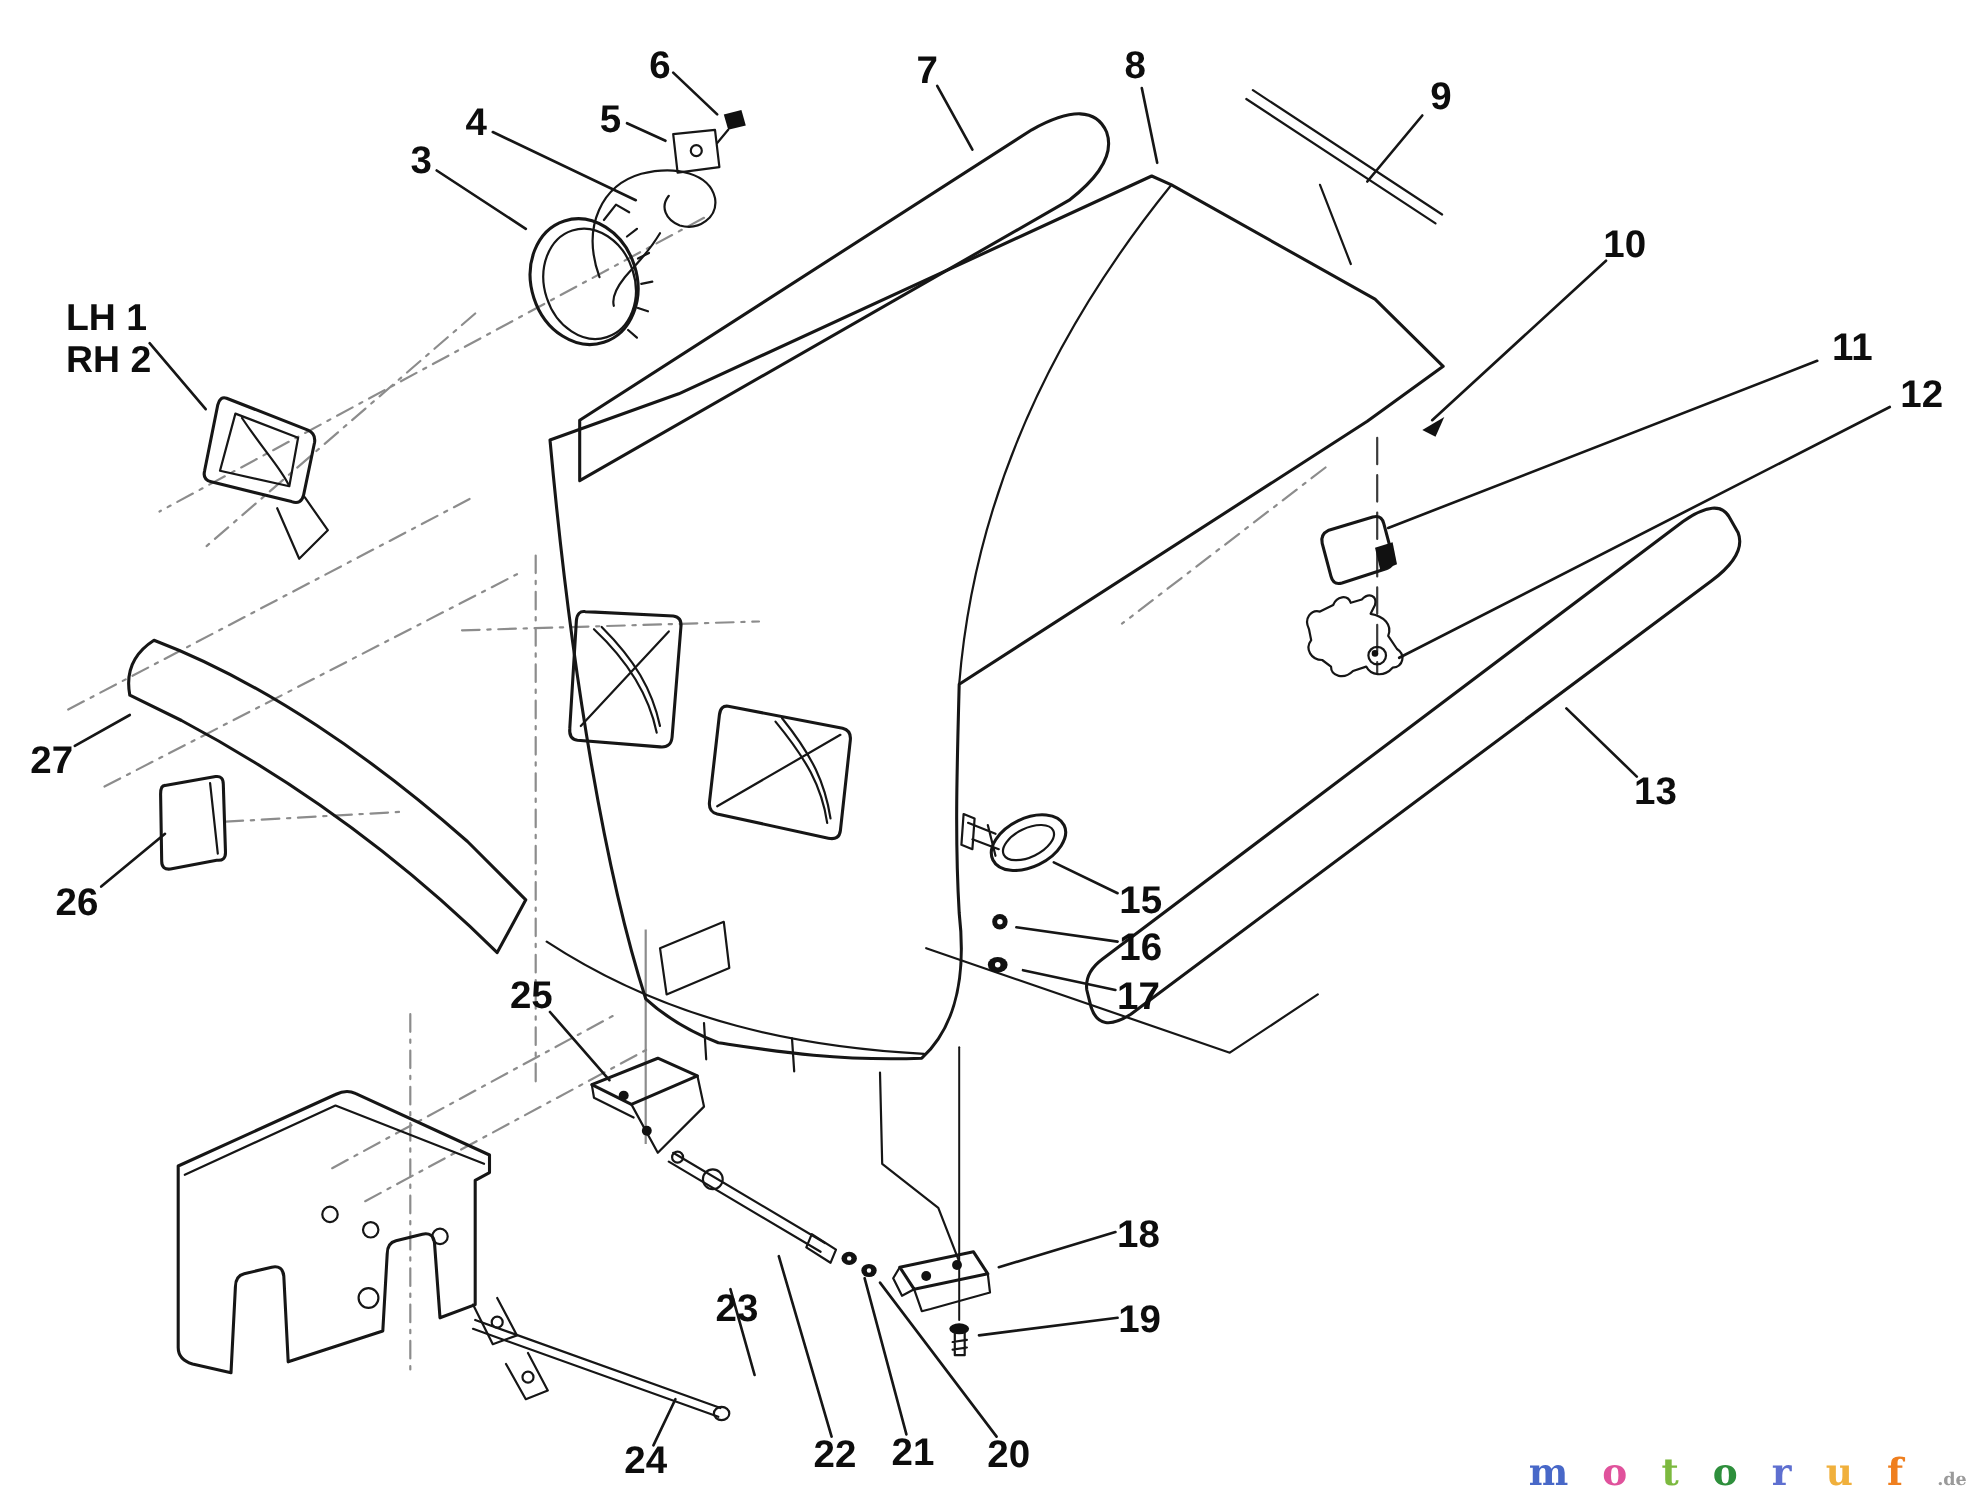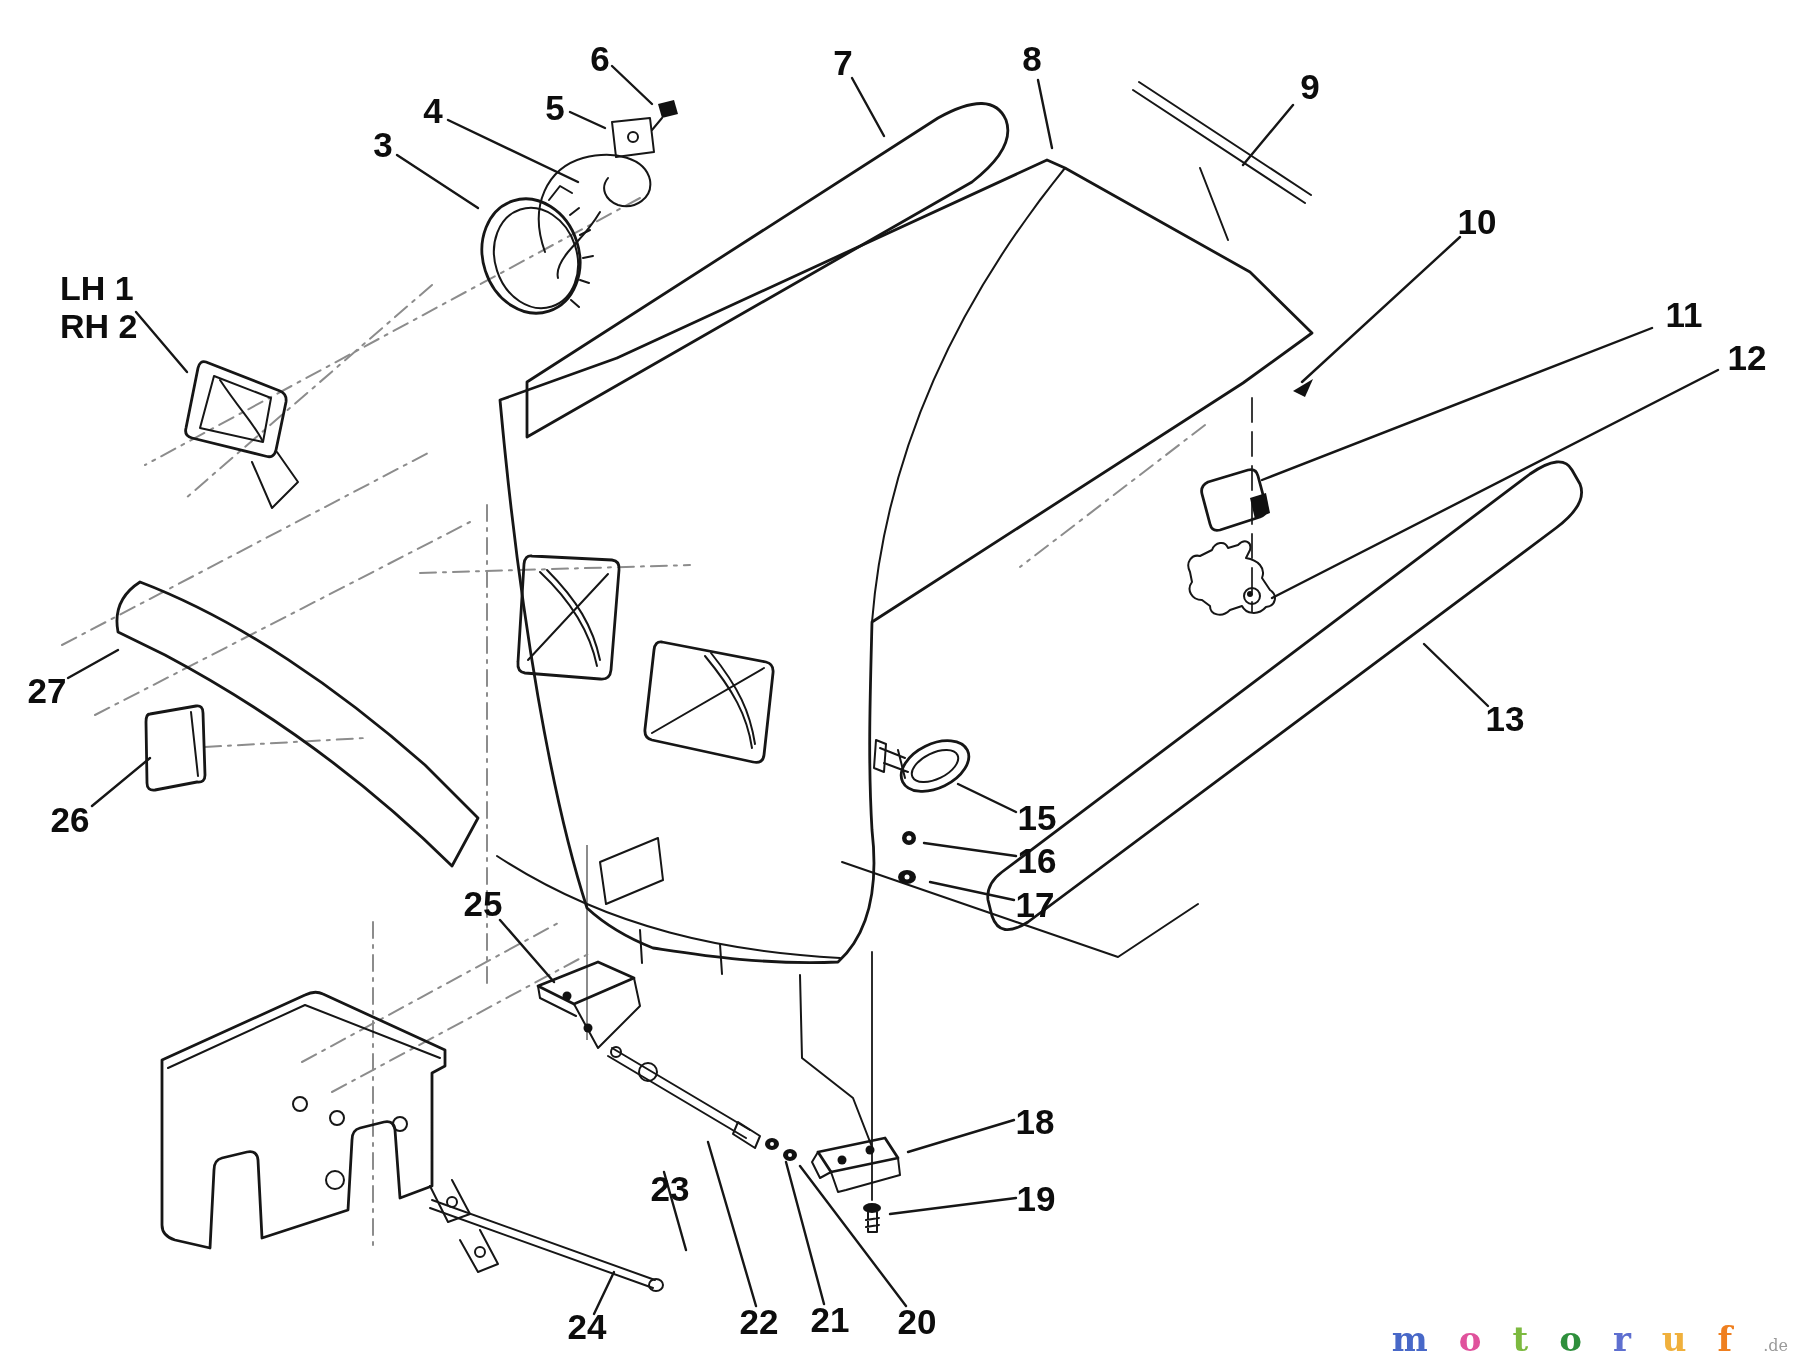--- a/index.html
+++ b/index.html
@@ -11,21 +11,21 @@
   .leader{fill:none;stroke:#161616;stroke-width:2.4;stroke-linecap:round;}
   .cline{fill:none;stroke:#8c8c8c;stroke-width:2;stroke-dasharray:16 7 3 7;stroke-linecap:round;}
   .cline-dark{fill:none;stroke:#3a3a3a;stroke-width:2;stroke-dasharray:24 10;stroke-linecap:round;}
   .solidgray{fill:none;stroke:#8c8c8c;stroke-width:2;}
   .darkfill{fill:#111111;stroke:none;}
   .callout{font-family:"Liberation Sans", sans-serif;font-weight:700;font-size:35px;fill:#0d0d0d;}
   .sidenote{font-family:"Liberation Sans", sans-serif;font-weight:700;font-size:34px;fill:#0d0d0d;}
   #logo{position:absolute;right:12px;bottom:8px;font-family:"DejaVu Serif", serif;
         font-weight:700;font-size:34px;letter-spacing:-1px;line-height:1;}
   #logo span{display:inline-block;margin-left:32px;}
-  #logo .suffix{font-size:16px;font-weight:400;letter-spacing:0;}
+  #logo .suffix{font-size:16px;font-weight:700;letter-spacing:0;}
 </style>
 </head>
 <body>
 
 <div id="stage">
 <svg width="1800" height="1364" viewBox="0 0 1800 1364">
 
   <g>
     <path class="cline" d="M640,198 L145,465"></path>
     <path class="cline" d="M432,285 L186,498"></path>

